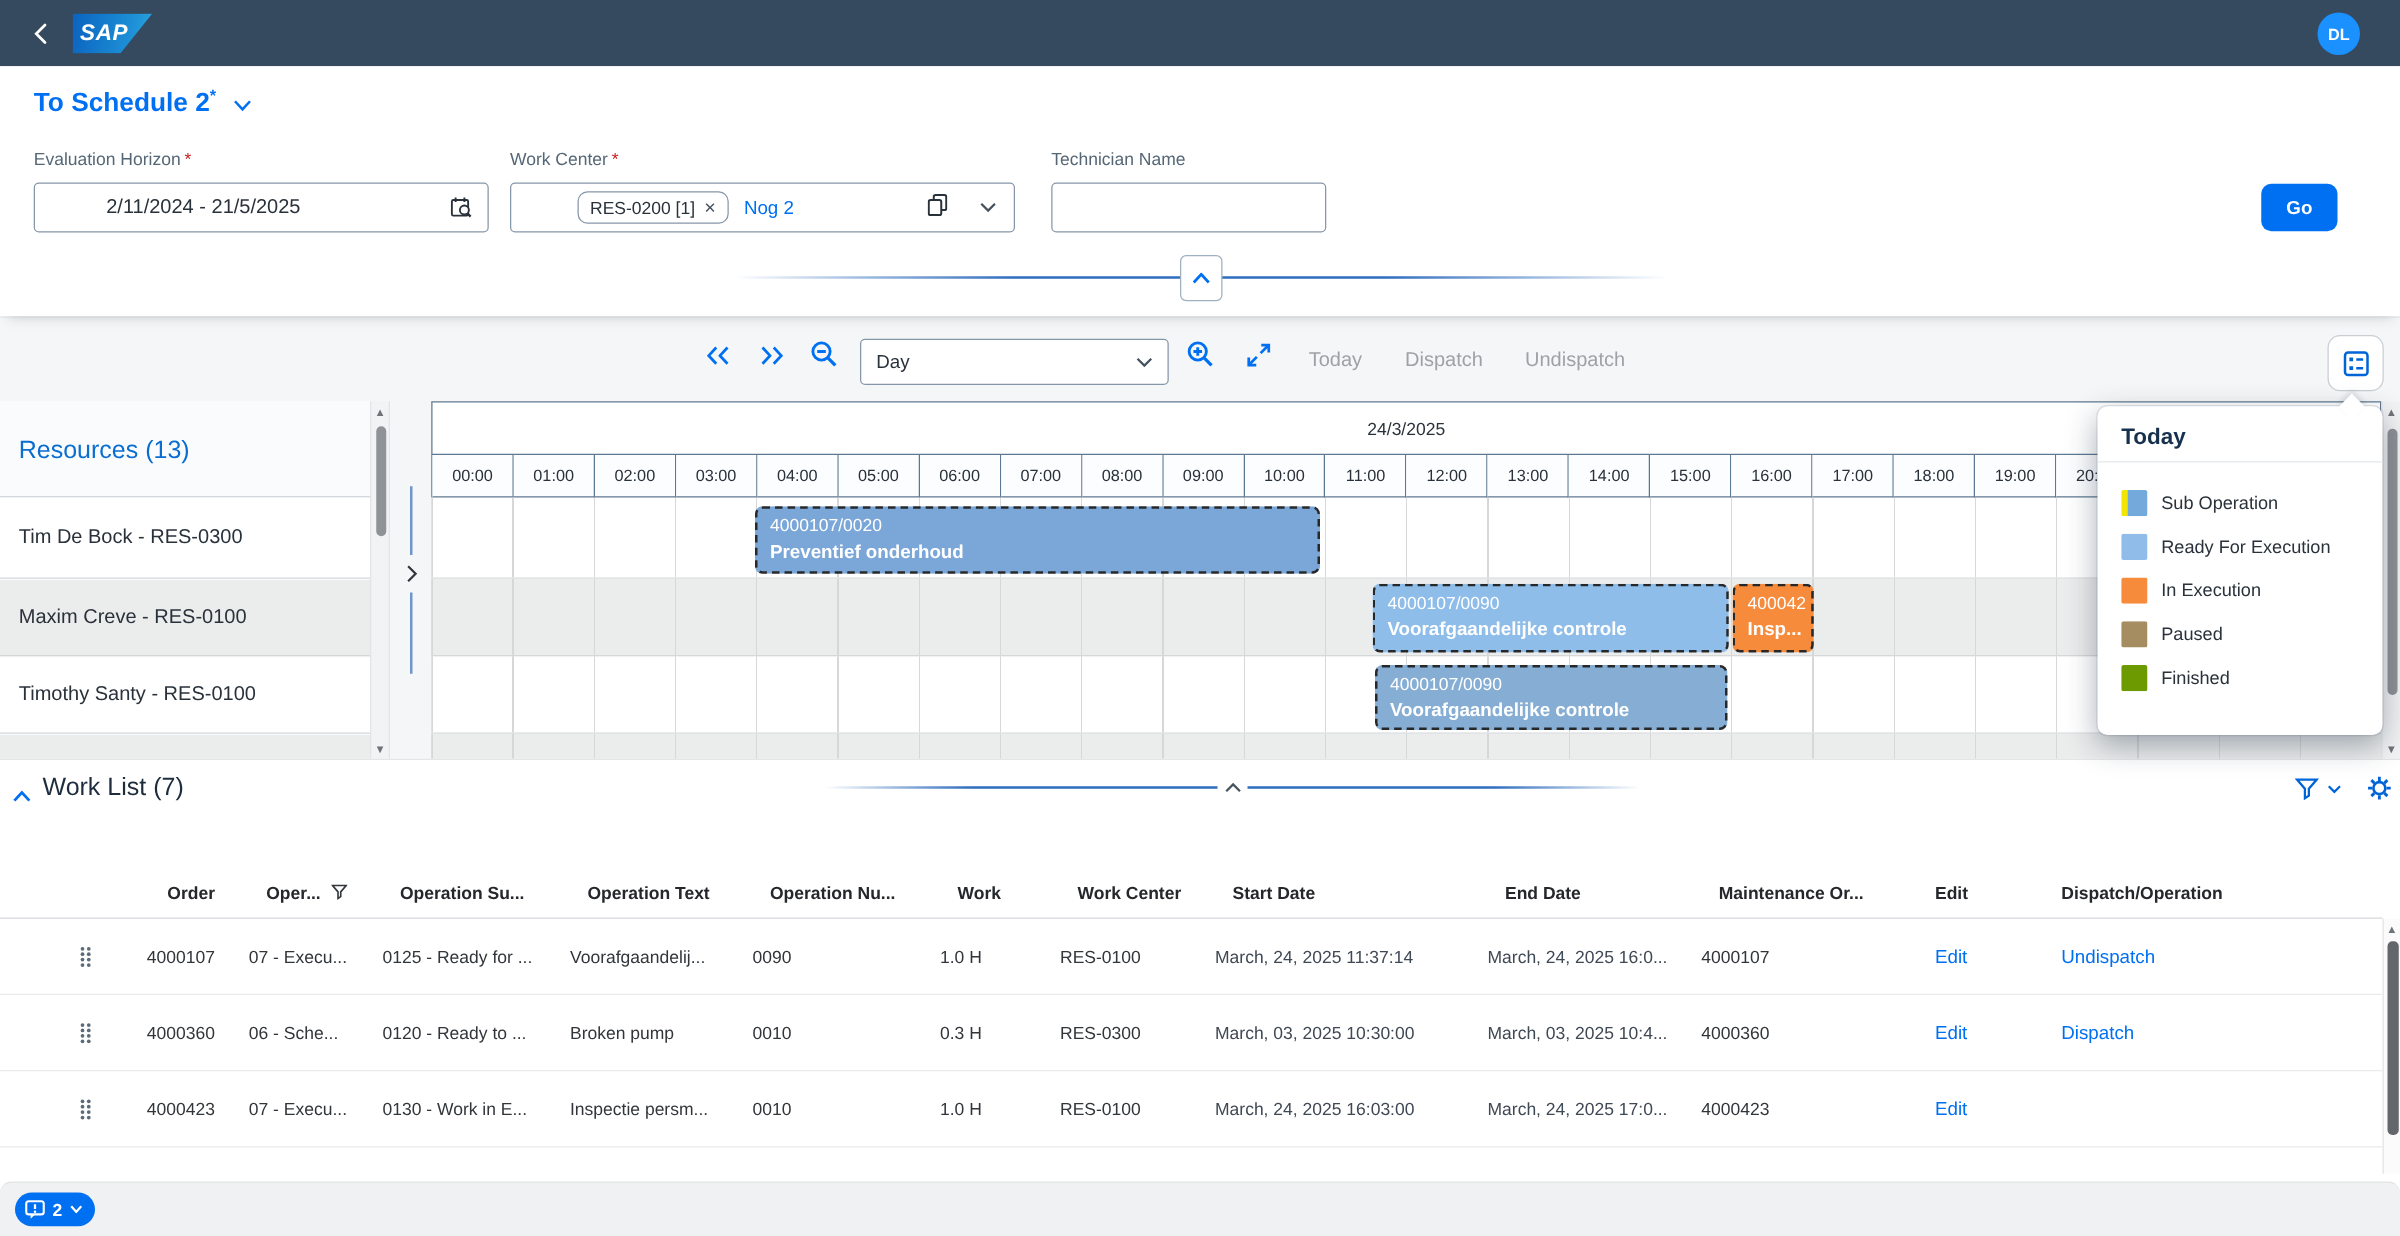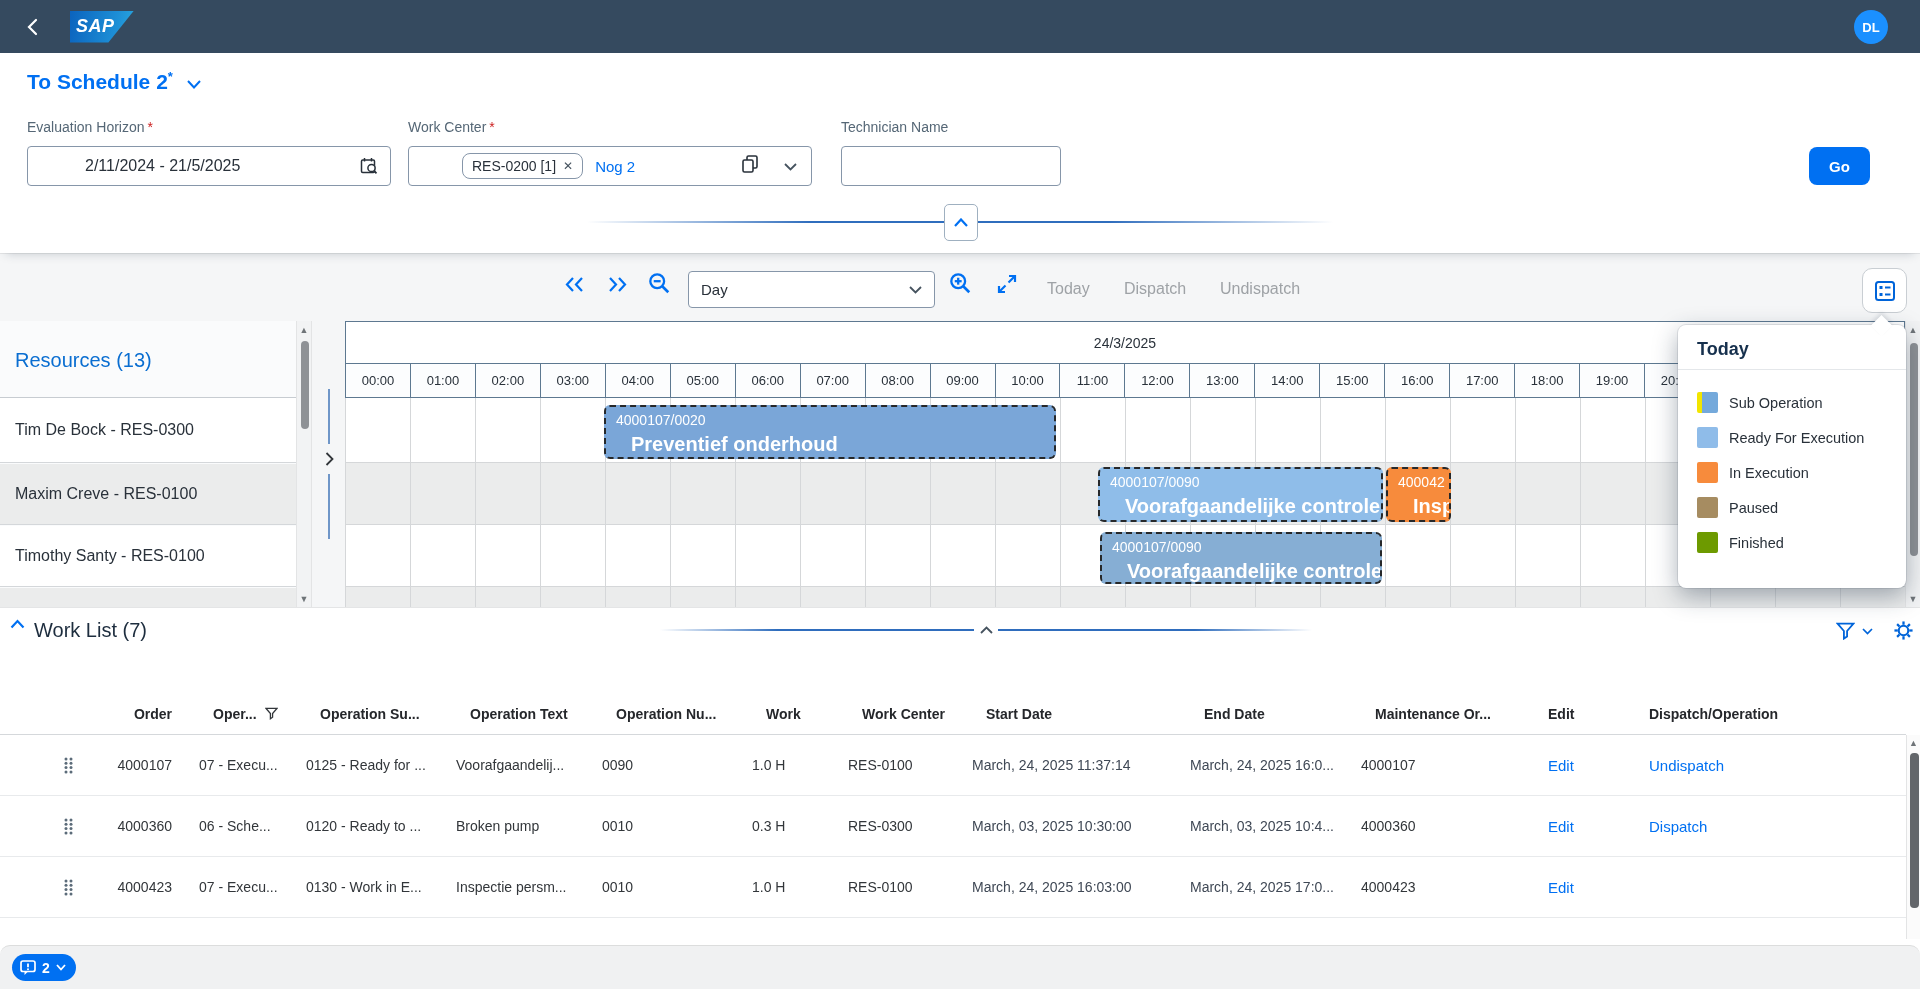--- a/index.html
+++ b/index.html
@@ -1,19 +1,19 @@
 <!DOCTYPE html>
 <html><head>
 <meta charset="utf-8">
 <style>
   * { margin:0; padding:0; box-sizing:border-box; }
   html,body { background:#fff; }
   .app { position:relative; width:1920px; height:989px; overflow:hidden;
          font-family:"Liberation Sans", sans-serif; color:#29313a; background:#fff; }
-  .abs { position:absolute;gap:12px; }
+  .abs { position:absolute; }
 
   
   .shell { left:0; top:0; width:1920px; height:53px; background:#354a5f; display:flex; align-items:center; }
   .shell-back { margin-left:20px; width:24px; height:24px; display:flex; align-items:center; justify-content:center; cursor:pointer; }
   .sap-logo { margin-left:14px; width:64px; height:32px; background:linear-gradient(100deg,#0b63be 0%,#1d8fd6 70%,#2aa7de 100%);
               clip-path:polygon(0 0,100% 0,60% 100%,0 100%); display:flex; align-items:center; }
   .sap-logo span { color:#fff; font-weight:700; font-style:italic; font-size:18px; letter-spacing:.5px; padding-left:6px; }
   .shell-title { margin-left:12px; color:#fff; font-size:20px; font-weight:700; }
   .avatar { position:absolute; right:32px; top:10px; width:34px; height:34px; border-radius:50%;
             background:#1b90ff; color:#fff; font-size:13px; font-weight:700; display:flex; align-items:center; justify-content:center; cursor:pointer; }
@@ -70,41 +70,41 @@
   .tl-date { position:absolute; left:0; top:0; width:1560px; height:43px; border:1px solid #5d7890; background:#fff;
              display:flex; align-items:center; justify-content:center; font-size:14px; color:#29313a; }
   .tl-hours { position:absolute; left:0; top:43px; width:1560px; height:34px; display:flex; border-left:1px solid #5d7890; }
   .hcell { width:65px; height:34px; border-right:1px solid #5d7890; border-bottom:1px solid #5d7890; background:#fcfdfe;
            display:flex; align-items:center; justify-content:center; font-size:13px; color:#29313a; }
   .tl-chart { position:absolute; left:0; top:77px; width:1560px; height:210px; }
   .trow { width:1560px; border-bottom:1px solid #d5d7d9; background-image:repeating-linear-gradient(to right,#d5d7d9 0 1px,transparent 1px 65px); }
   .trow.alt { background-color:#ebecec; }
   .gbar { position:absolute; border:2px dashed #26282a; border-radius:6px; color:#fff; padding:5px 10px; overflow:hidden; cursor:pointer; }
   .gbar .l1 { font-size:14px; white-space:nowrap; }
-  .gbar .l2 { font-size:20px; font-weight:700; margin-top:5px; white-space:nowrap;margin-left:15px; }
+  .gbar .l2 { font-size:15px; font-weight:700; margin-top:5px; white-space:nowrap; }
 
   
   .legend-pop { left:1678px; top:325px; width:228px; height:263px; background:#fff; border-radius:8px; z-index:60;
                 box-shadow:0 8px 24px rgba(25,45,65,.38), 0 0 0 1px rgba(120,130,140,.18); }
   .legend-arrow { position:absolute; left:196px; top:-7px; width:15px; height:15px; background:#fff; transform:rotate(45deg);
                   box-shadow:-2px -2px 4px rgba(25,45,65,.12); }
   .legend-title { padding:14px 0 9px 19px; font-size:18px; font-weight:700; color:#16304d; border-bottom:1px solid #e4e7ea; }
   .legend-items { padding:22px 0 0 19px; }
   .legend-item { display:flex; align-items:center; height:21px; margin-bottom:14px; }
   .chip { width:21px; height:21px; border-radius:2px; overflow:hidden; display:flex; flex-shrink:0; }
   .chip .stripe { width:5px; height:100%; }
   .chip .fill { flex:1; height:100%; }
   .legend-item span.lab { margin-left:11px; font-size:14.5px; color:#29313a; }
 
   
   .worklist { left:0; top:607px; width:1920px; height:338px; background:#fff; border-top:1px solid #e4e5e6; }
   .wl-divider { position:absolute; left:660px; top:21px; width:652px; height:2px;
                 background:linear-gradient(90deg,rgba(47,109,189,0),#2f6dbd 18%,#2f6dbd 82%,rgba(47,109,189,0)); }
   .wl-handle { position:absolute; left:974px; top:14px; width:24px; height:16px; background:#fff; display:flex; align-items:center; justify-content:center; cursor:pointer; }
-  .wl-title-row { position:absolute; left:10px; top:11px; display:flex; align-items:flex-start; gap:9px; }
+  .wl-title-row { position:absolute; left:10px; top:11px; display:flex; align-items:flex-end; gap:9px; }
   .wl-title { font-size:20px; color:#1d2d3e; }
   .wl-grid { display:grid; grid-template-columns:112px 87px 107px 150px 146px 150px 96px 124px 218px 171px 187px 101px auto; align-items:center; }
   .wl-head { position:absolute; left:0; top:85px; width:1906px; height:42px; border-bottom:1px solid #d5d8db;
              font-size:14px; font-weight:700; color:#25272b; }
   .wl-head .c { padding-left:14px; display:flex; align-items:center; gap:8px; }
   .wl-head .c.nopad { padding-left:0; }
   .wl-head .c.r { justify-content:flex-end; padding-right:27px; }
   .wl-row { position:absolute; left:0; width:1906px; height:61px; border-bottom:1px solid #e8eaec; font-size:14px; color:#32363a; }
   .wl-row .c.r { text-align:right; padding-right:27px; }
   .wl-row .date { color:#3f4855; }

